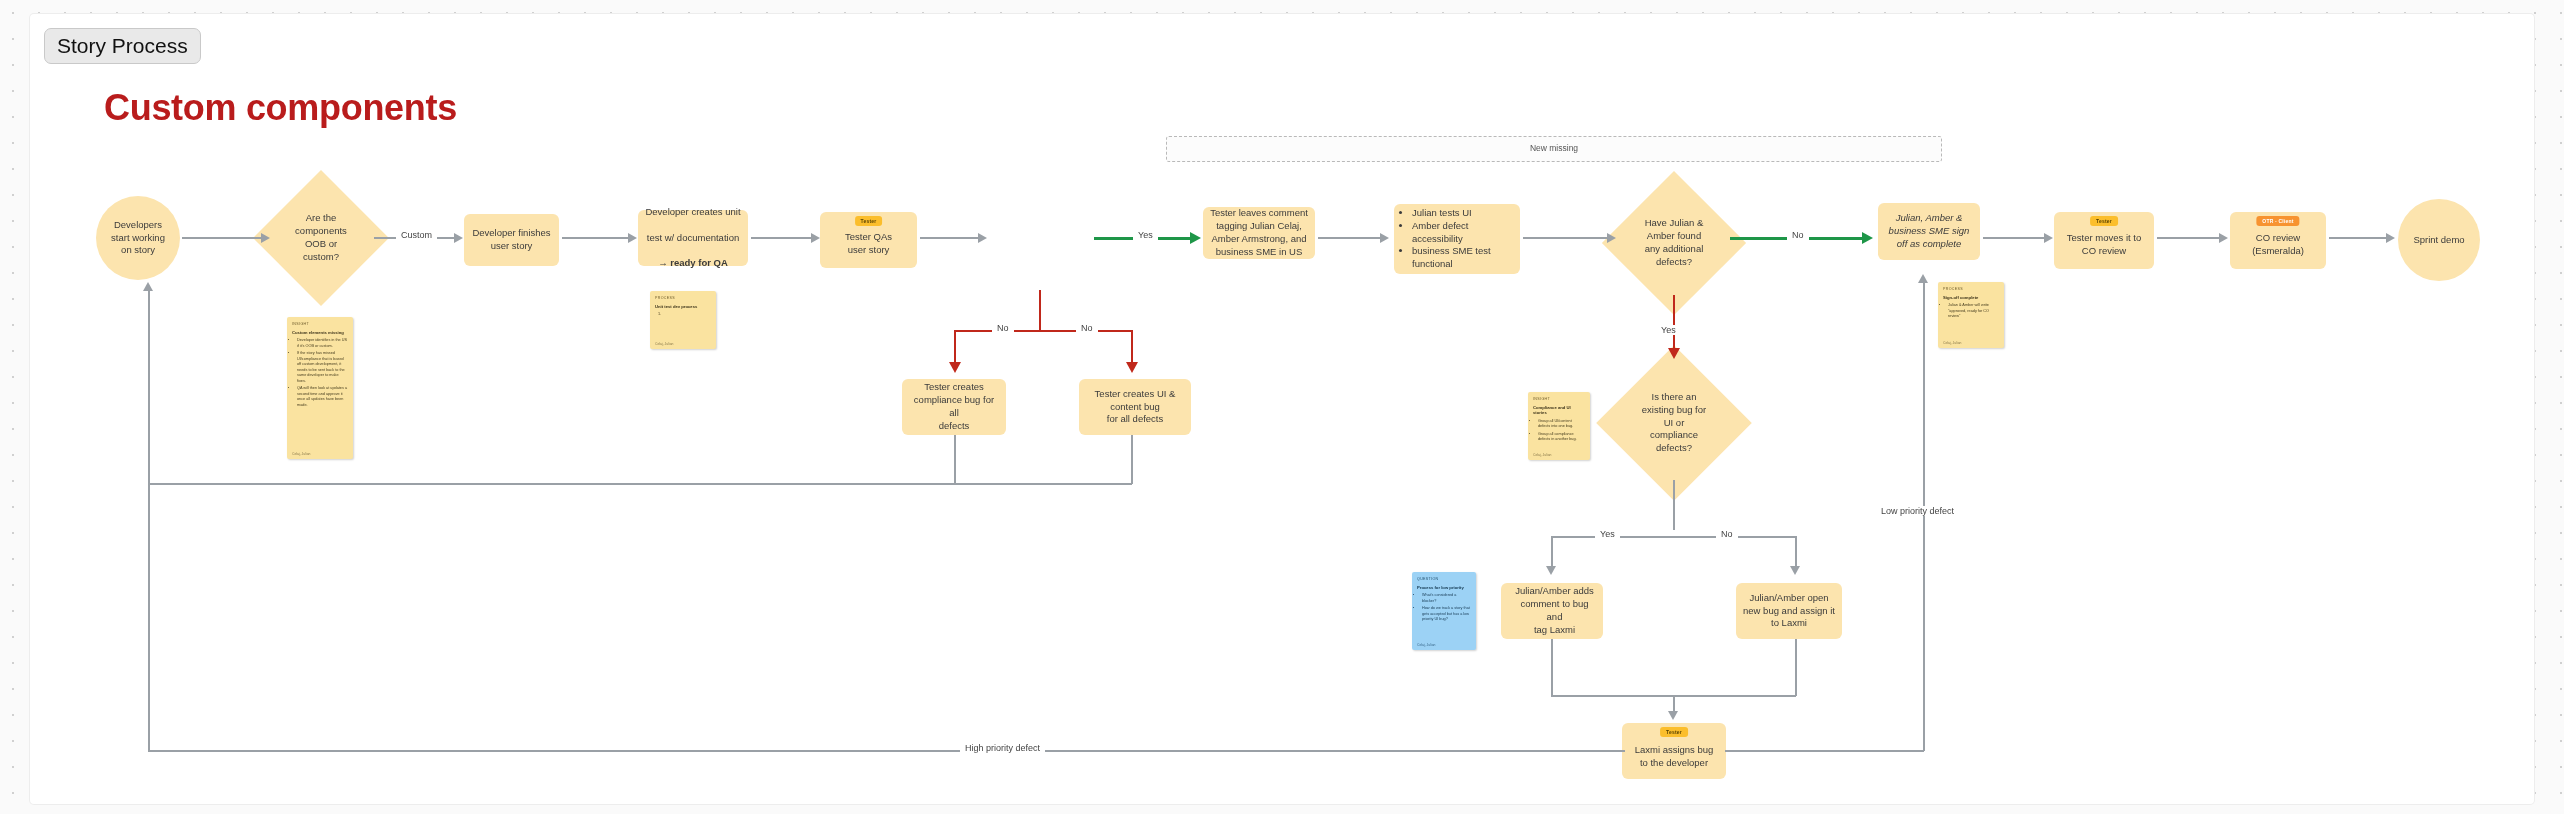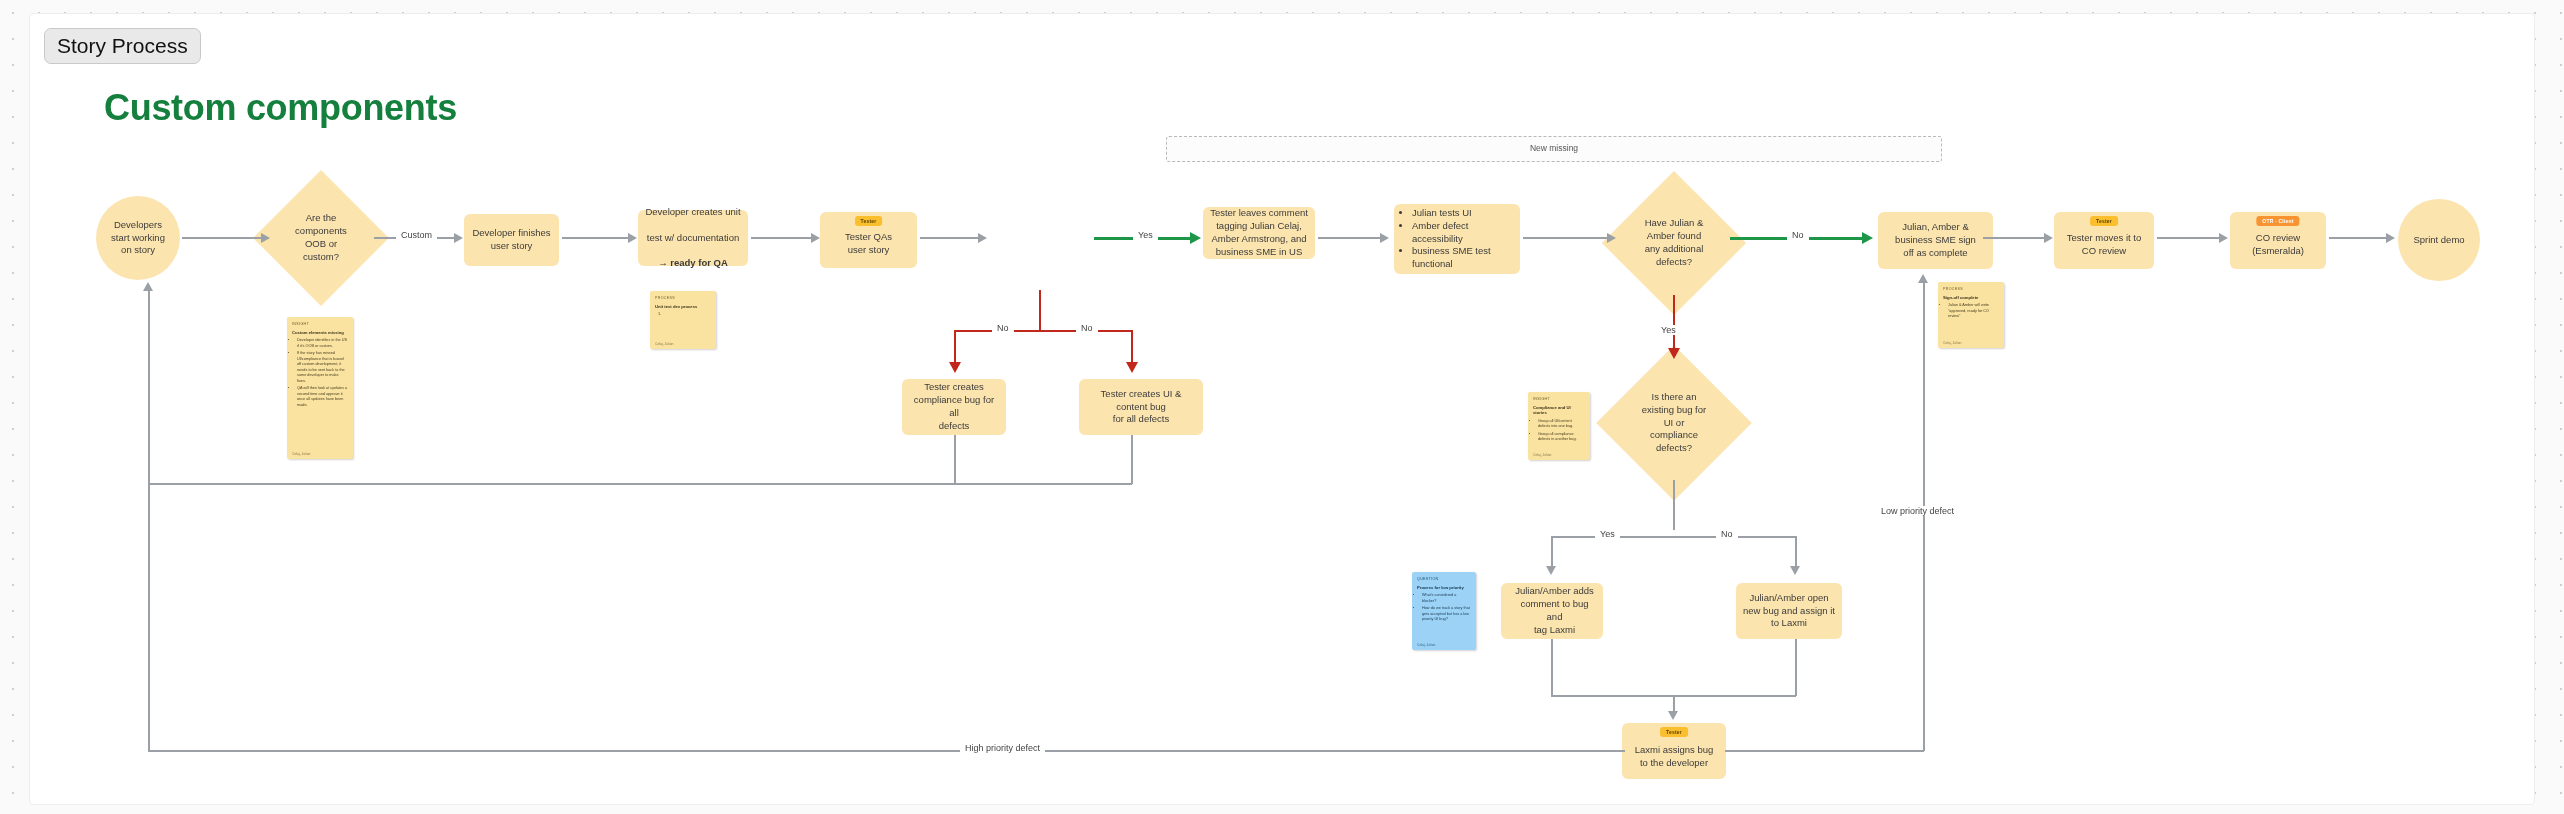--- a/index.html
+++ b/index.html
@@ -20,21 +20,21 @@
   
   #frame-title{
     position:absolute;left:14px;top:14px;
     background:#e9e9e9;border:1px solid #c9c9c9;border-radius:7px;
     padding:5px 12px;font-size:21px;color:#111;line-height:1.15;
     white-space:nowrap;
   }
   
   #heading{
     position:absolute;left:74px;top:73px;
-    font-size:36px;font-weight:bold;color:#15803d;letter-spacing:-.3px;
+    font-size:36px;font-weight:bold;color:#b91c1c;letter-spacing:-.3px;
     white-space:nowrap;
   }
   
   .node{
     position:absolute;box-sizing:border-box;
     display:flex;align-items:center;justify-content:center;
     text-align:center;color:#3b3b3b;
   }
   .rect{
     background:#FCE4AE;border-radius:6px;
@@ -175,21 +175,21 @@
   </div>
 
   <div class="node diamond" style="left:1593px;top:178px;width:102px;height:102px;">
     <div class="dshape"></div>
     <div class="dtext">Have Julian &amp;
 Amber found
 any additional
 defects?</div>
   </div>
 
-  <div class="node rect" style="left:1848px;top:198px;width:115px;height:57px;">
+  <div class="node rect" style="left:1848px;top:189px;width:102px;height:57px;font-style:italic;">
     <div class="txt" style="white-space:pre-line">Julian, Amber &amp;
 business SME sign
 off as complete</div>
   </div>
 
   <div class="node rect" style="left:2024px;top:198px;width:100px;height:57px;">
     <div class="badge tester">Tester</div>
     <div class="txt" style="white-space:pre-line;margin-top:8px;">Tester moves it to
 CO review</div>
   </div>
@@ -203,21 +203,21 @@
   <div class="node circle" style="left:2368px;top:185px;width:82px;height:82px;">
     <div class="txt">Sprint demo</div>
   </div>
 
   <div class="node rect" style="left:872px;top:365px;width:104px;height:56px;">
     <div class="txt" style="white-space:pre-line">Tester creates
 compliance bug for all
 defects</div>
   </div>
 
-  <div class="node rect" style="left:1049px;top:365px;width:124px;height:56px;">
+  <div class="node rect" style="left:1049px;top:365px;width:112px;height:56px;">
     <div class="txt" style="white-space:pre-line">Tester creates UI &amp;
 content bug
 for all defects</div>
   </div>
 
   <div class="node diamond" style="left:1589px;top:354px;width:110px;height:110px;">
     <div class="dshape"></div>
     <div class="dtext">Is there an
 existing bug for
 UI or

